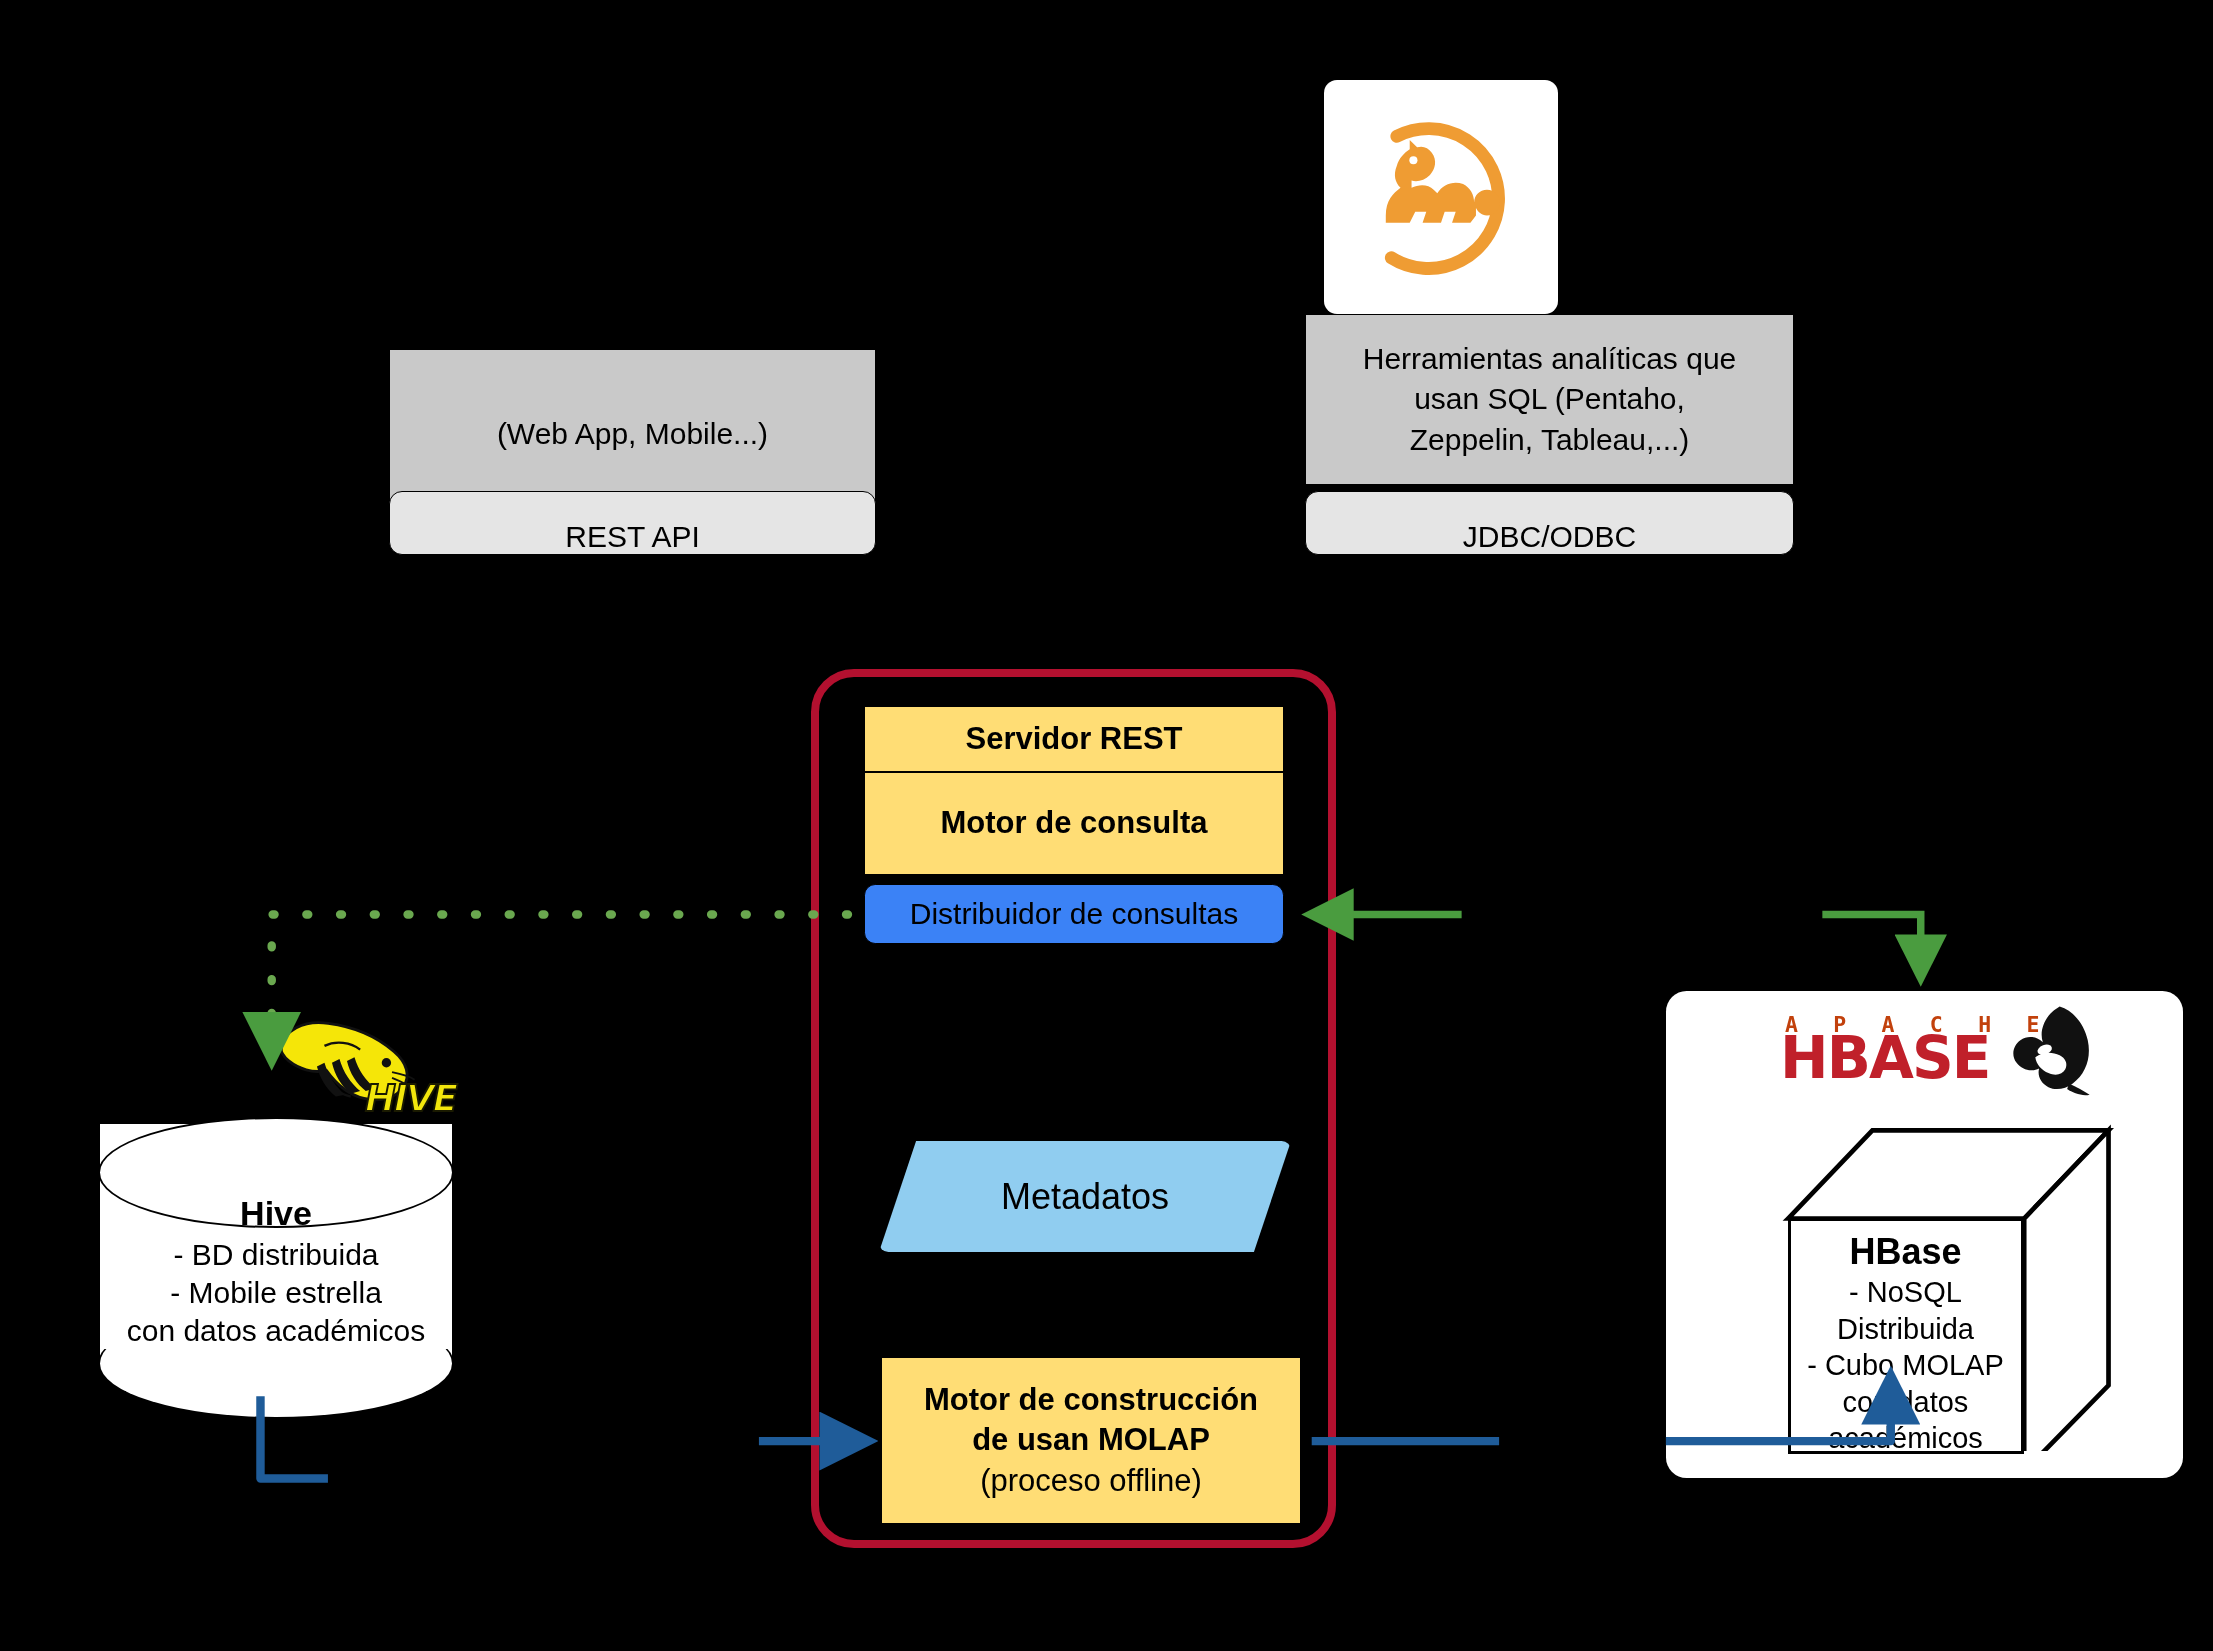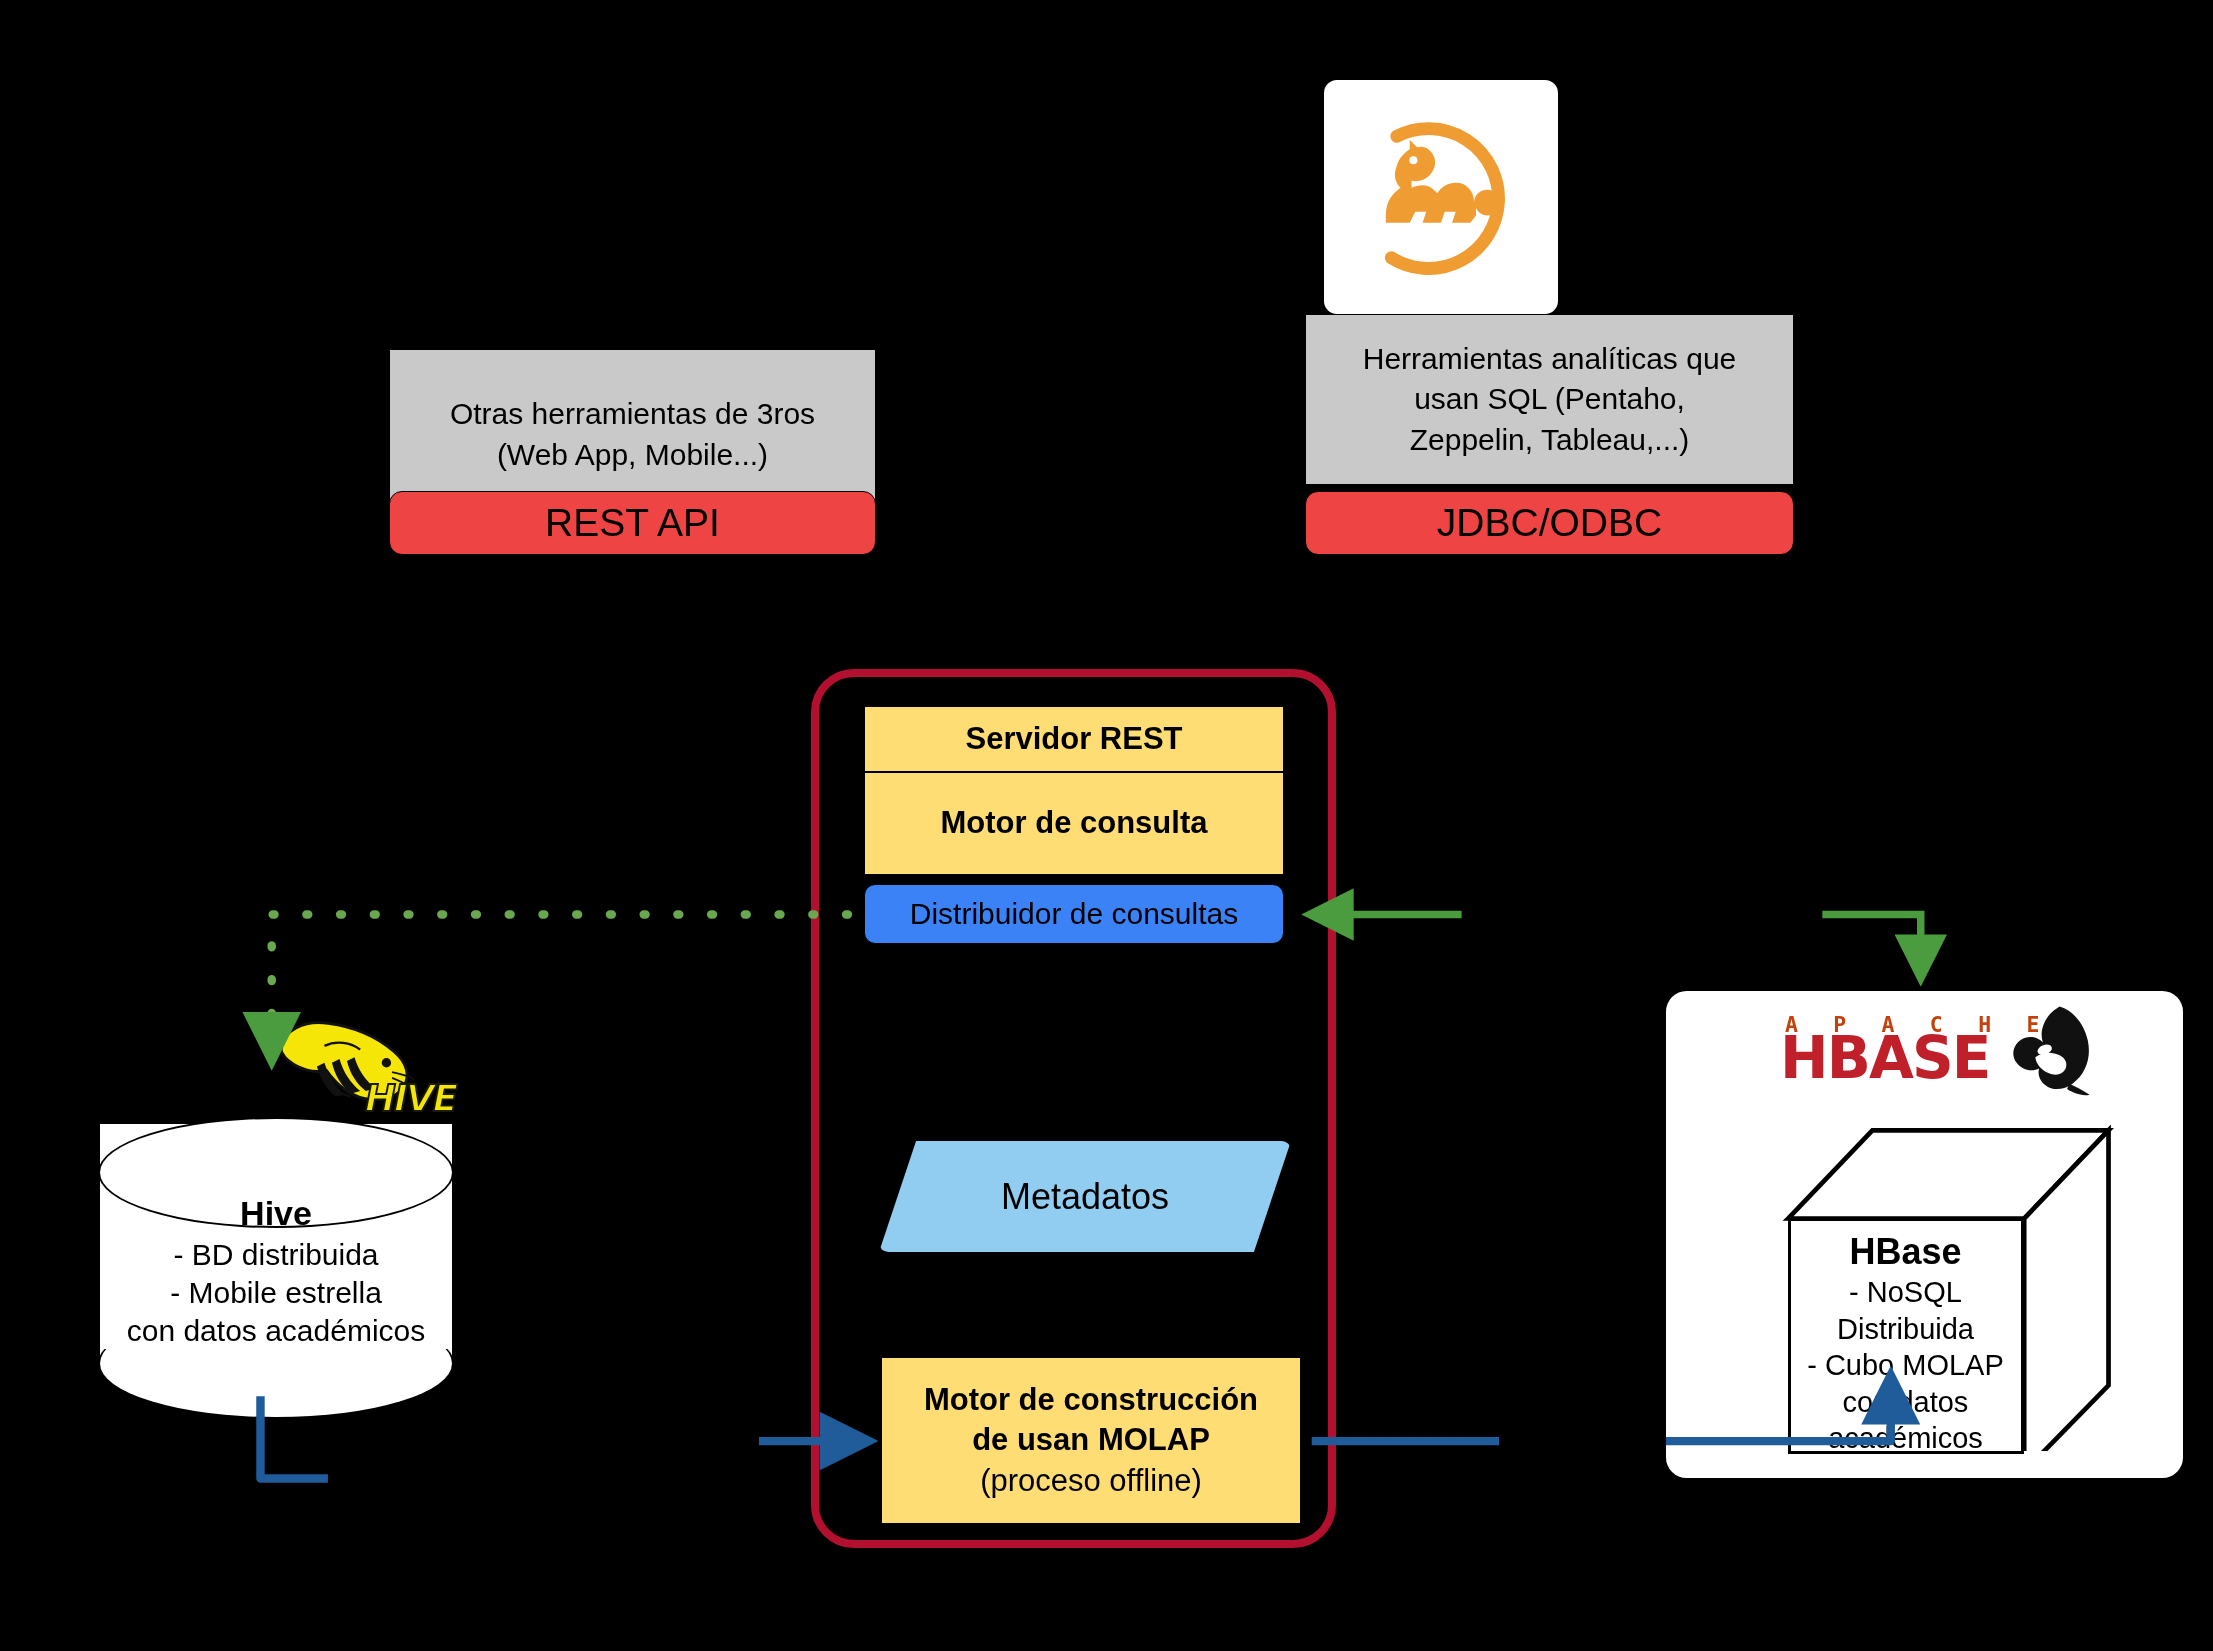--- a/index.html
+++ b/index.html
@@ -4,21 +4,21 @@
 <style>
   html,body{margin:0;padding:0;background:#000;}
   body{width:2214px;height:1652px;position:relative;overflow:hidden;
        font-family:"Liberation Sans","DejaVu Sans",sans-serif;color:#000;}
   .abs{position:absolute;box-sizing:border-box;}
   .ctr{display:flex;align-items:center;justify-content:center;text-align:center;}
 
   
   .gray-box{background:#c9c9c9;border:0.9px solid #000;font-size:30px;line-height:1.34;
             padding:5.6px 11.2px;}
-  .white-strip{background:#ef4444;border:0.9px solid #000;border-radius:13px;font-size:39px;}
+  .white-strip{background:#e5e5e5;border:0.9px solid #000;border-radius:13px;font-size:30px;align-items:flex-end;}
 
   .logo-card{background:#fff;border-radius:13px;}
 
   
   .red-container{border:8.4px solid #b3102f;border-radius:43px;background:transparent;}
 
   
   .yellow-box{background:#ffdd75;border:1.9px solid #000;font-weight:bold;font-size:31px;
               line-height:1.3;}
   .white-pill{background:#3b82f6;border:0.9px solid #000;border-radius:11.2px;font-size:30px;}
@@ -48,21 +48,20 @@
              color:#c2410c;font-weight:bold;}
   .hb-word{font-family:"DejaVu Sans",sans-serif;font-weight:bold;font-size:58px;
            color:#c0202a;letter-spacing:-1.9px;line-height:.85;}
   .hive-word{font-family:"DejaVu Sans",sans-serif;font-weight:bold;font-style:italic;
              font-size:37px;color:#f2e60c;-webkit-text-stroke:1.9px #1a1a00;letter-spacing:-1.9px;}
 </style>
 </head>
 <body>
 
 <div class="abs gray-box ctr" style="left:389px;top:349px;width:487px;height:171px;flex-direction:column;">
-  <span>Otras herramientas de 3ros</span>
   <span>(Web App, Mobile...)</span>
 </div>
 <div class="abs white-strip ctr" style="left:389px;top:491px;width:487px;height:64px;">
   <span>REST API</span>
 </div>
 
 <div class="abs logo-card ctr" style="left:1324px;top:80px;width:234px;height:234px;">
   <svg viewBox="0 0 100 100" width="184" height="184">
 
     <path d="M23,83 A38,38 0 1 0 26,17" fill="none" stroke="#ef9c33" stroke-width="7" stroke-linecap="round"></path>

